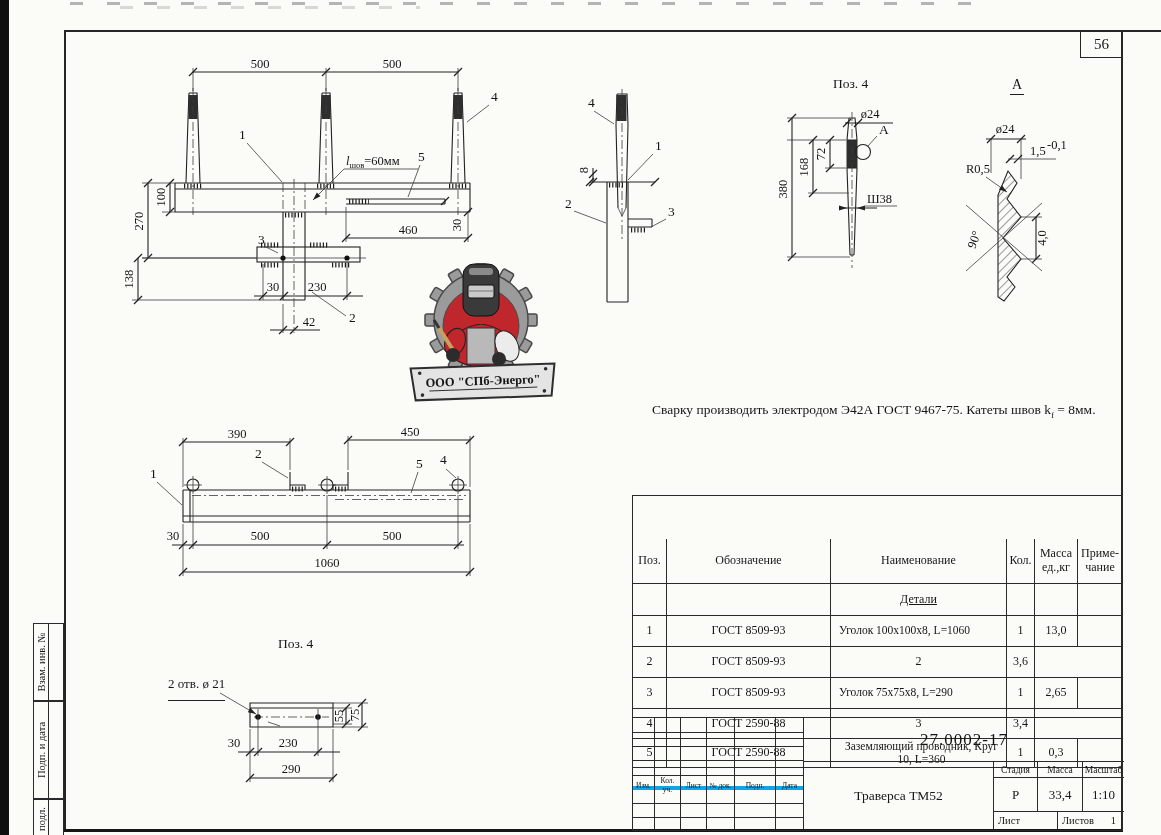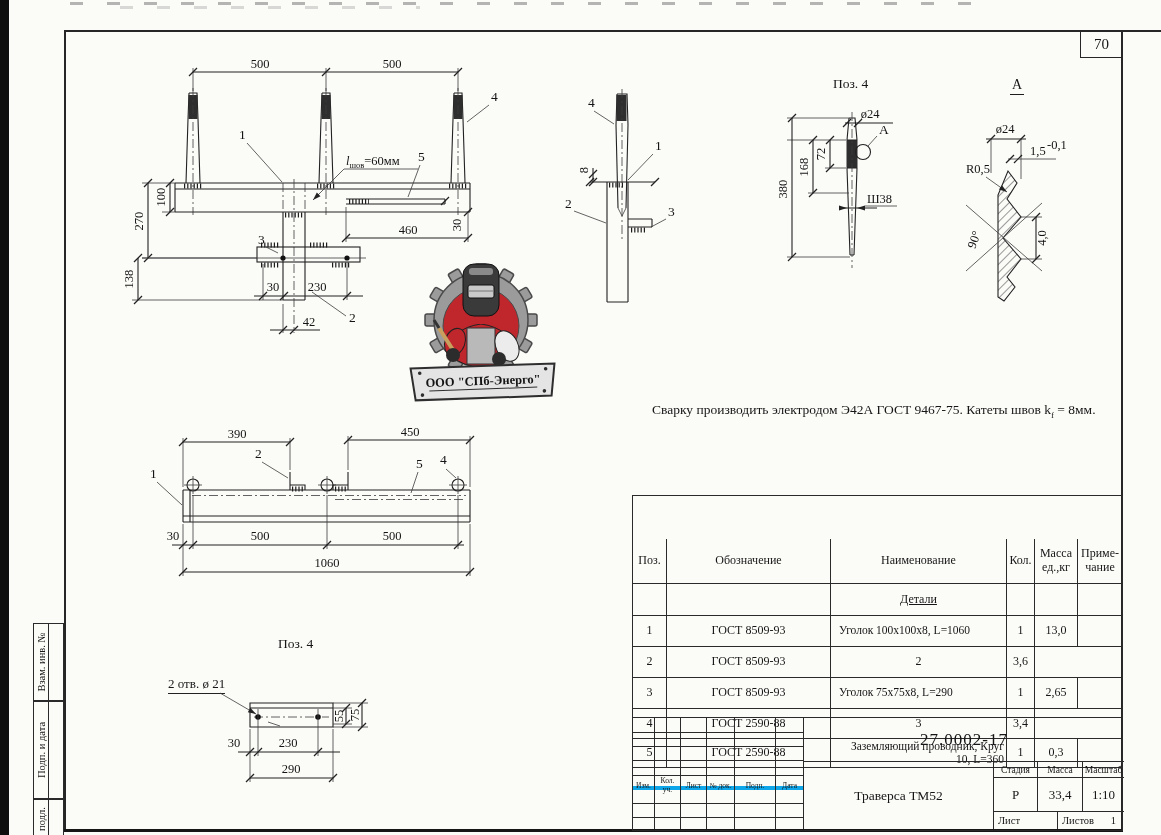--- a/index.html
+++ b/index.html
@@ -20,21 +20,21 @@
   .underl{border-bottom:1.2px solid #1d1d1d;padding:0 2px 1px 2px;}
   .note{font-size:13.5px;white-space:nowrap;}
   
   #spec{left:632px;top:495px;width:491px;border:1.5px solid #2a2a2a;box-sizing:border-box;
         background:transparent;font-size:12px;}
   .srow{display:grid;grid-template-columns:34px 164px 176px 28px 43px auto;border-bottom:1px solid #2a2a2a;}
   .srow:last-child{border-bottom:none;}
   .scell{border-right:1px solid #2a2a2a;display:flex;align-items:center;justify-content:center;
          text-align:center;line-height:1.15;padding:1px 2px;box-sizing:border-box;}
   .scell:last-child{border-right:none;}
-  .scell.nm{justify-content:flex-start;text-align:right;padding-left:8px;font-size:11.5px;}
+  .scell.nm{justify-content:flex-start;text-align:center;padding-left:8px;font-size:11.5px;}
   
   #tblock{left:632px;top:717px;width:491px;height:114px;border:1.5px solid #2a2a2a;box-sizing:border-box;}
   .tb-abs{position:absolute;box-sizing:border-box;}
   .cellc{display:flex;align-items:center;justify-content:center;text-align:center;}
   
   .sbox{position:absolute;left:33px;width:31px;border:1.5px solid #2a2a2a;box-sizing:border-box;}
   .sbox .half{position:absolute;left:14px;top:0;bottom:0;border-left:1px solid #2a2a2a;right:0;}
   .sbox span{position:absolute;left:7px;top:50%;transform:translate(-50%,-50%) rotate(-90deg);
              transform-origin:center;font-size:10.5px;white-space:nowrap;}
   .noise{position:absolute;height:3px;opacity:.5;
@@ -46,21 +46,21 @@
 <div class="noise" style="left:70px;top:2px;width:920px;"></div>
 <div class="noise" style="left:120px;top:6px;width:300px;opacity:.25;"></div>
 
 <div class="line" style="left:0;top:0;width:9px;height:835px;background:#0e0e0e;"></div>
 <div class="line" style="left:64px;top:30px;width:1097px;height:2px;"></div>
 <div class="line" style="left:64px;top:30px;width:2px;height:802px;"></div>
 <div class="line" style="left:1121px;top:30px;width:2px;height:802px;"></div>
 <div class="line" style="left:64px;top:829px;width:1059px;height:3px;background:#161616;"></div>
 
 <div class="abs cellc" style="left:1080px;top:32px;width:41px;height:25px;border-left:1.5px solid #262626;border-bottom:1.5px solid #262626;">
-  <span style="font-size:15px;">70</span>
+  <span style="font-size:15px;">56</span>
 </div>
 
 <div class="sbox" style="top:623px;height:78px;">
   <div class="half"></div>
   <span>Взам. инв. №</span>
 </div>
 <div class="sbox" style="top:701px;height:98px;">
   <div class="half"></div>
   <span>Подп. и дата</span>
 </div>
@@ -424,21 +424,21 @@
     <line class="ln" x1="53" y1="147" x2="340" y2="147"></line>
     <use href="#tk" x="53" y="147"></use>
       <use href="#tk" x="340" y="147"></use>
     <text class="dim" text-anchor="middle" x="197" y="142">1060</text>
   </g>
 </svg>
 
 <div class="abs vtitle" style="left:278px;top:636px;">
   <span>Поз. 4</span>
 </div>
-<div class="abs" style="left:168px;top:676px;font-size:13px;border-bottom:1px solid #222;padding-bottom:1px;">
+<div class="abs" style="left:168px;top:676px;font-size:13px;border-bottom:1px solid #222;padding-bottom:8px;">
   <span>2 отв. ø 21</span>
 </div>
 <svg style="left:150px;top:630px;" width="270" height="165" viewBox="0 0 270 165">
   <g>
     <path class="ln" d="M100 73 H183 V97 H100 Z M100 78 H183"></path>
     <line class="dash" x1="104" y1="87" x2="179" y2="87"></line>
     <circle cx="108" cy="87" r="2.8" fill="#111"></circle>
     <circle cx="168" cy="87" r="2.8" fill="#111"></circle>
     <line class="thin" x1="108" y1="79" x2="108" y2="95"></line>
     <line class="thin" x1="168" y1="79" x2="168" y2="95"></line>

